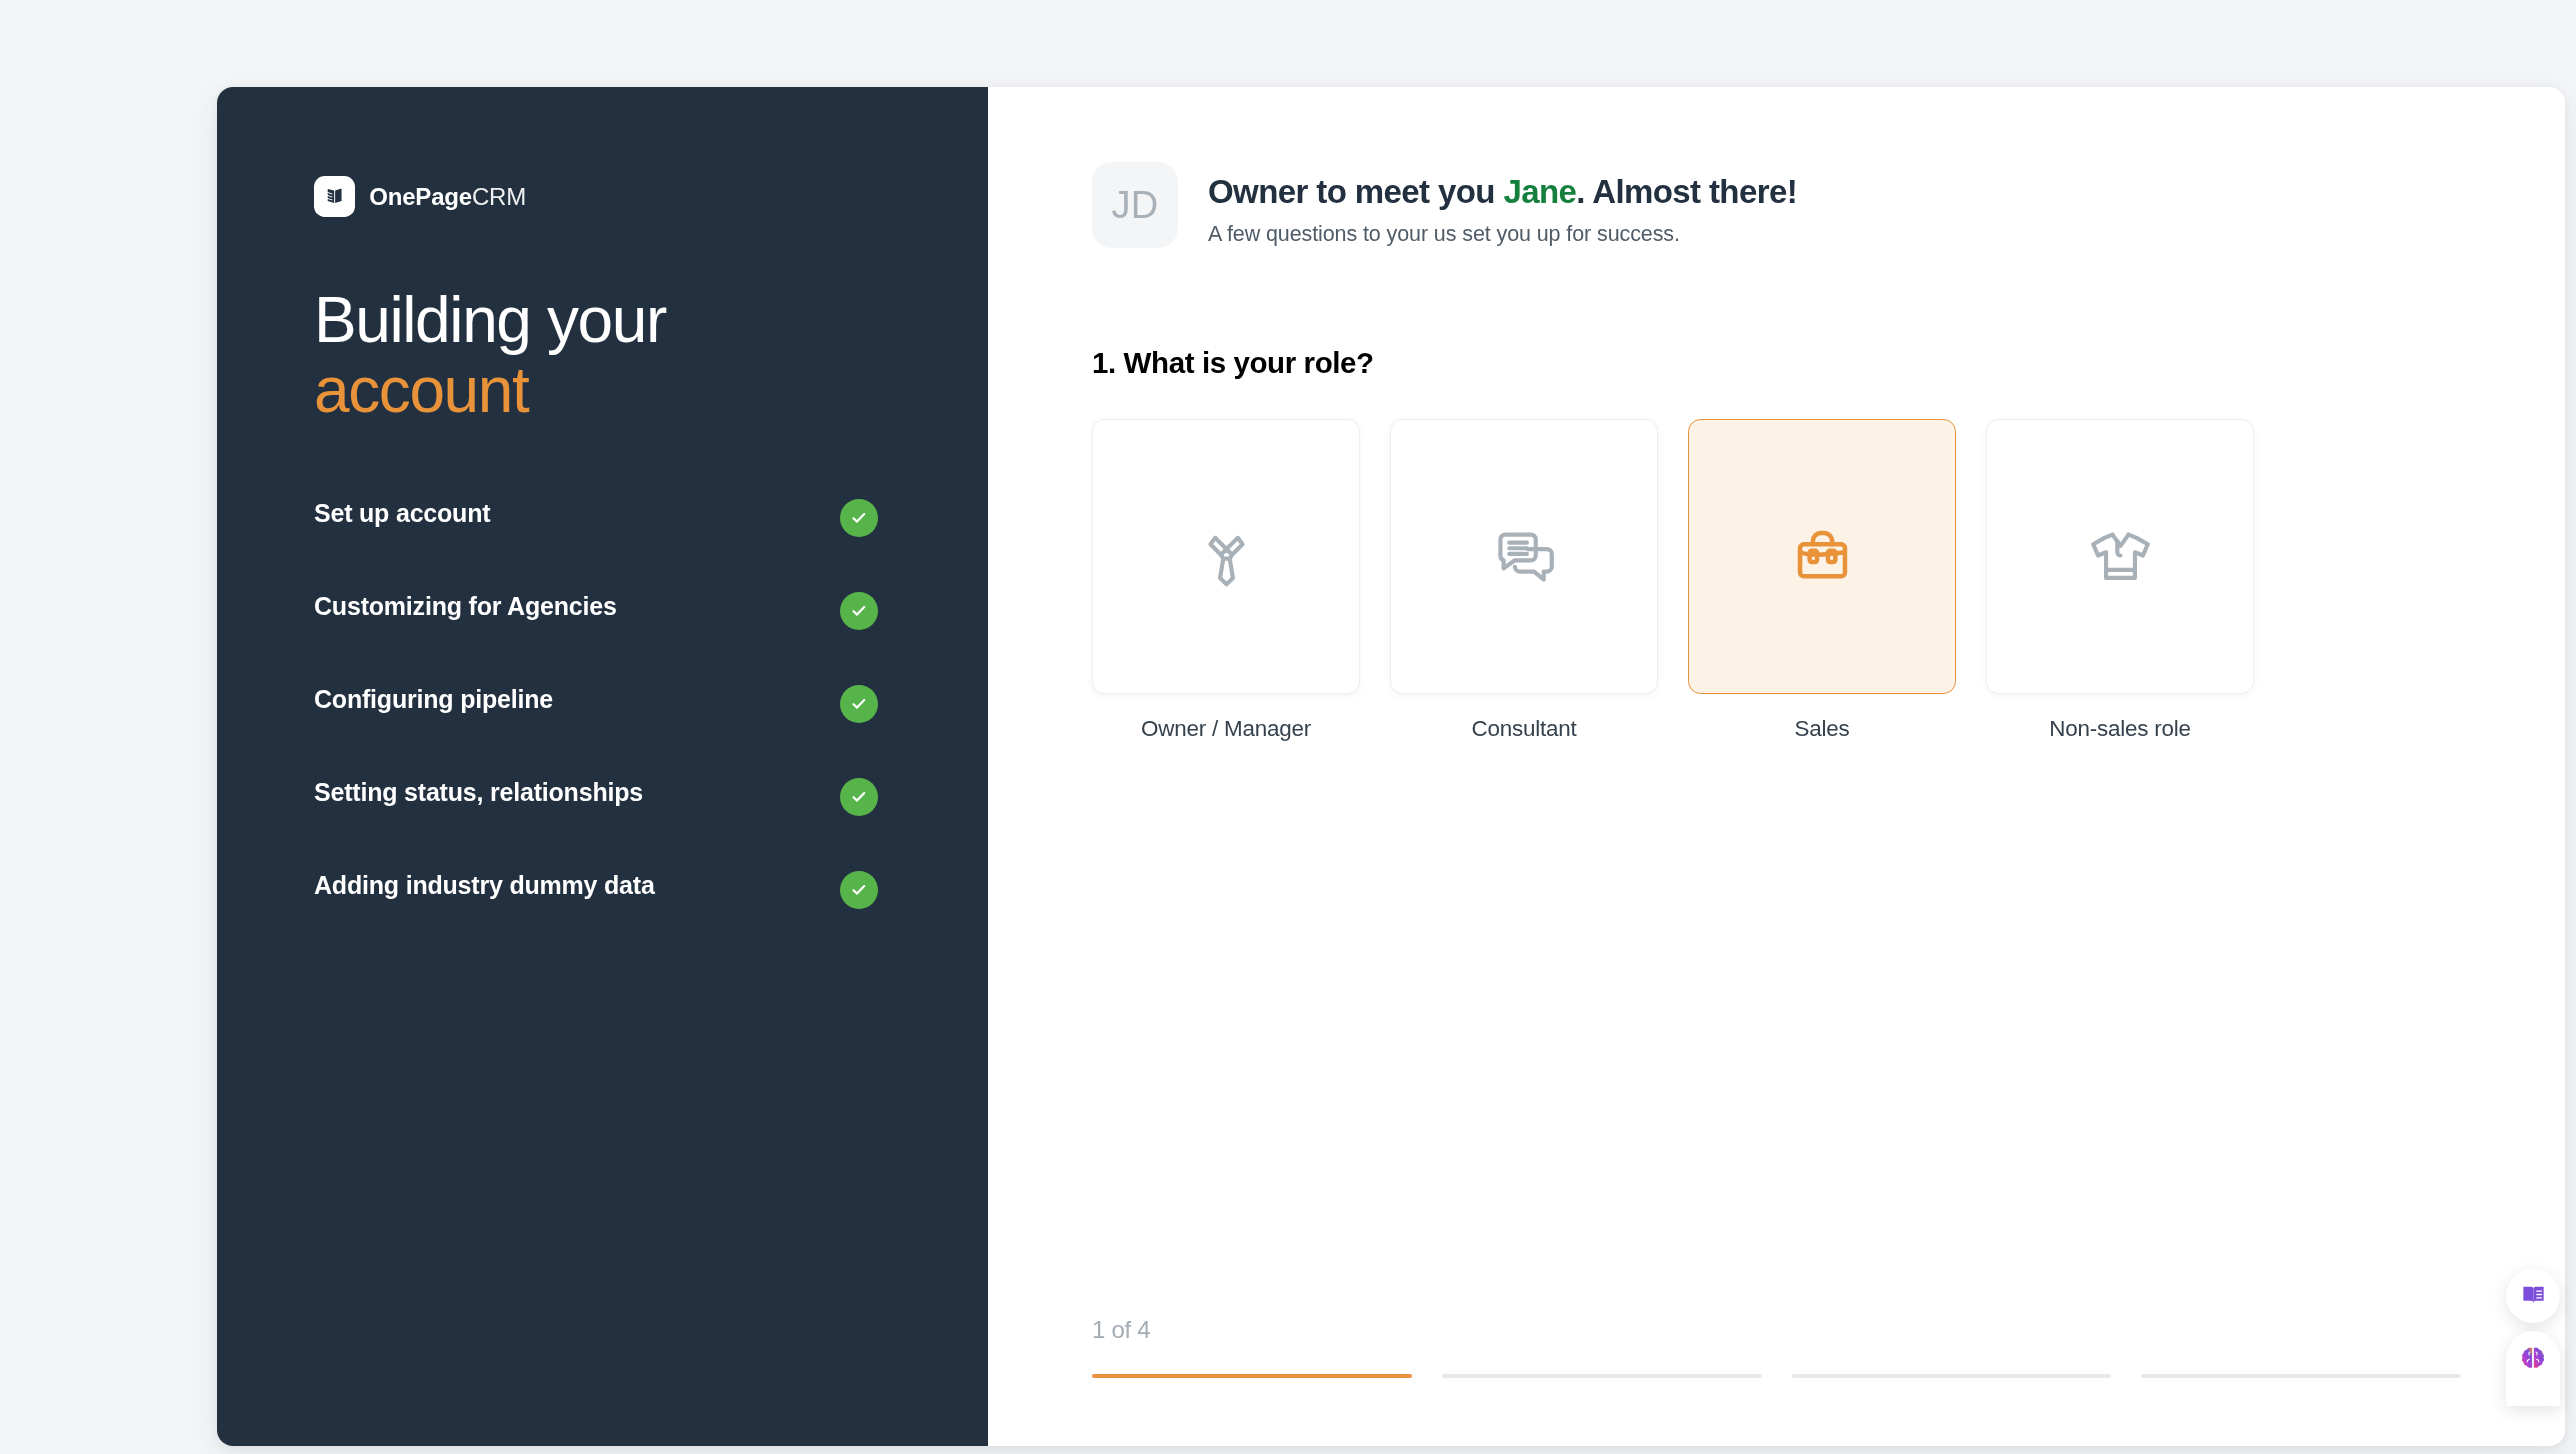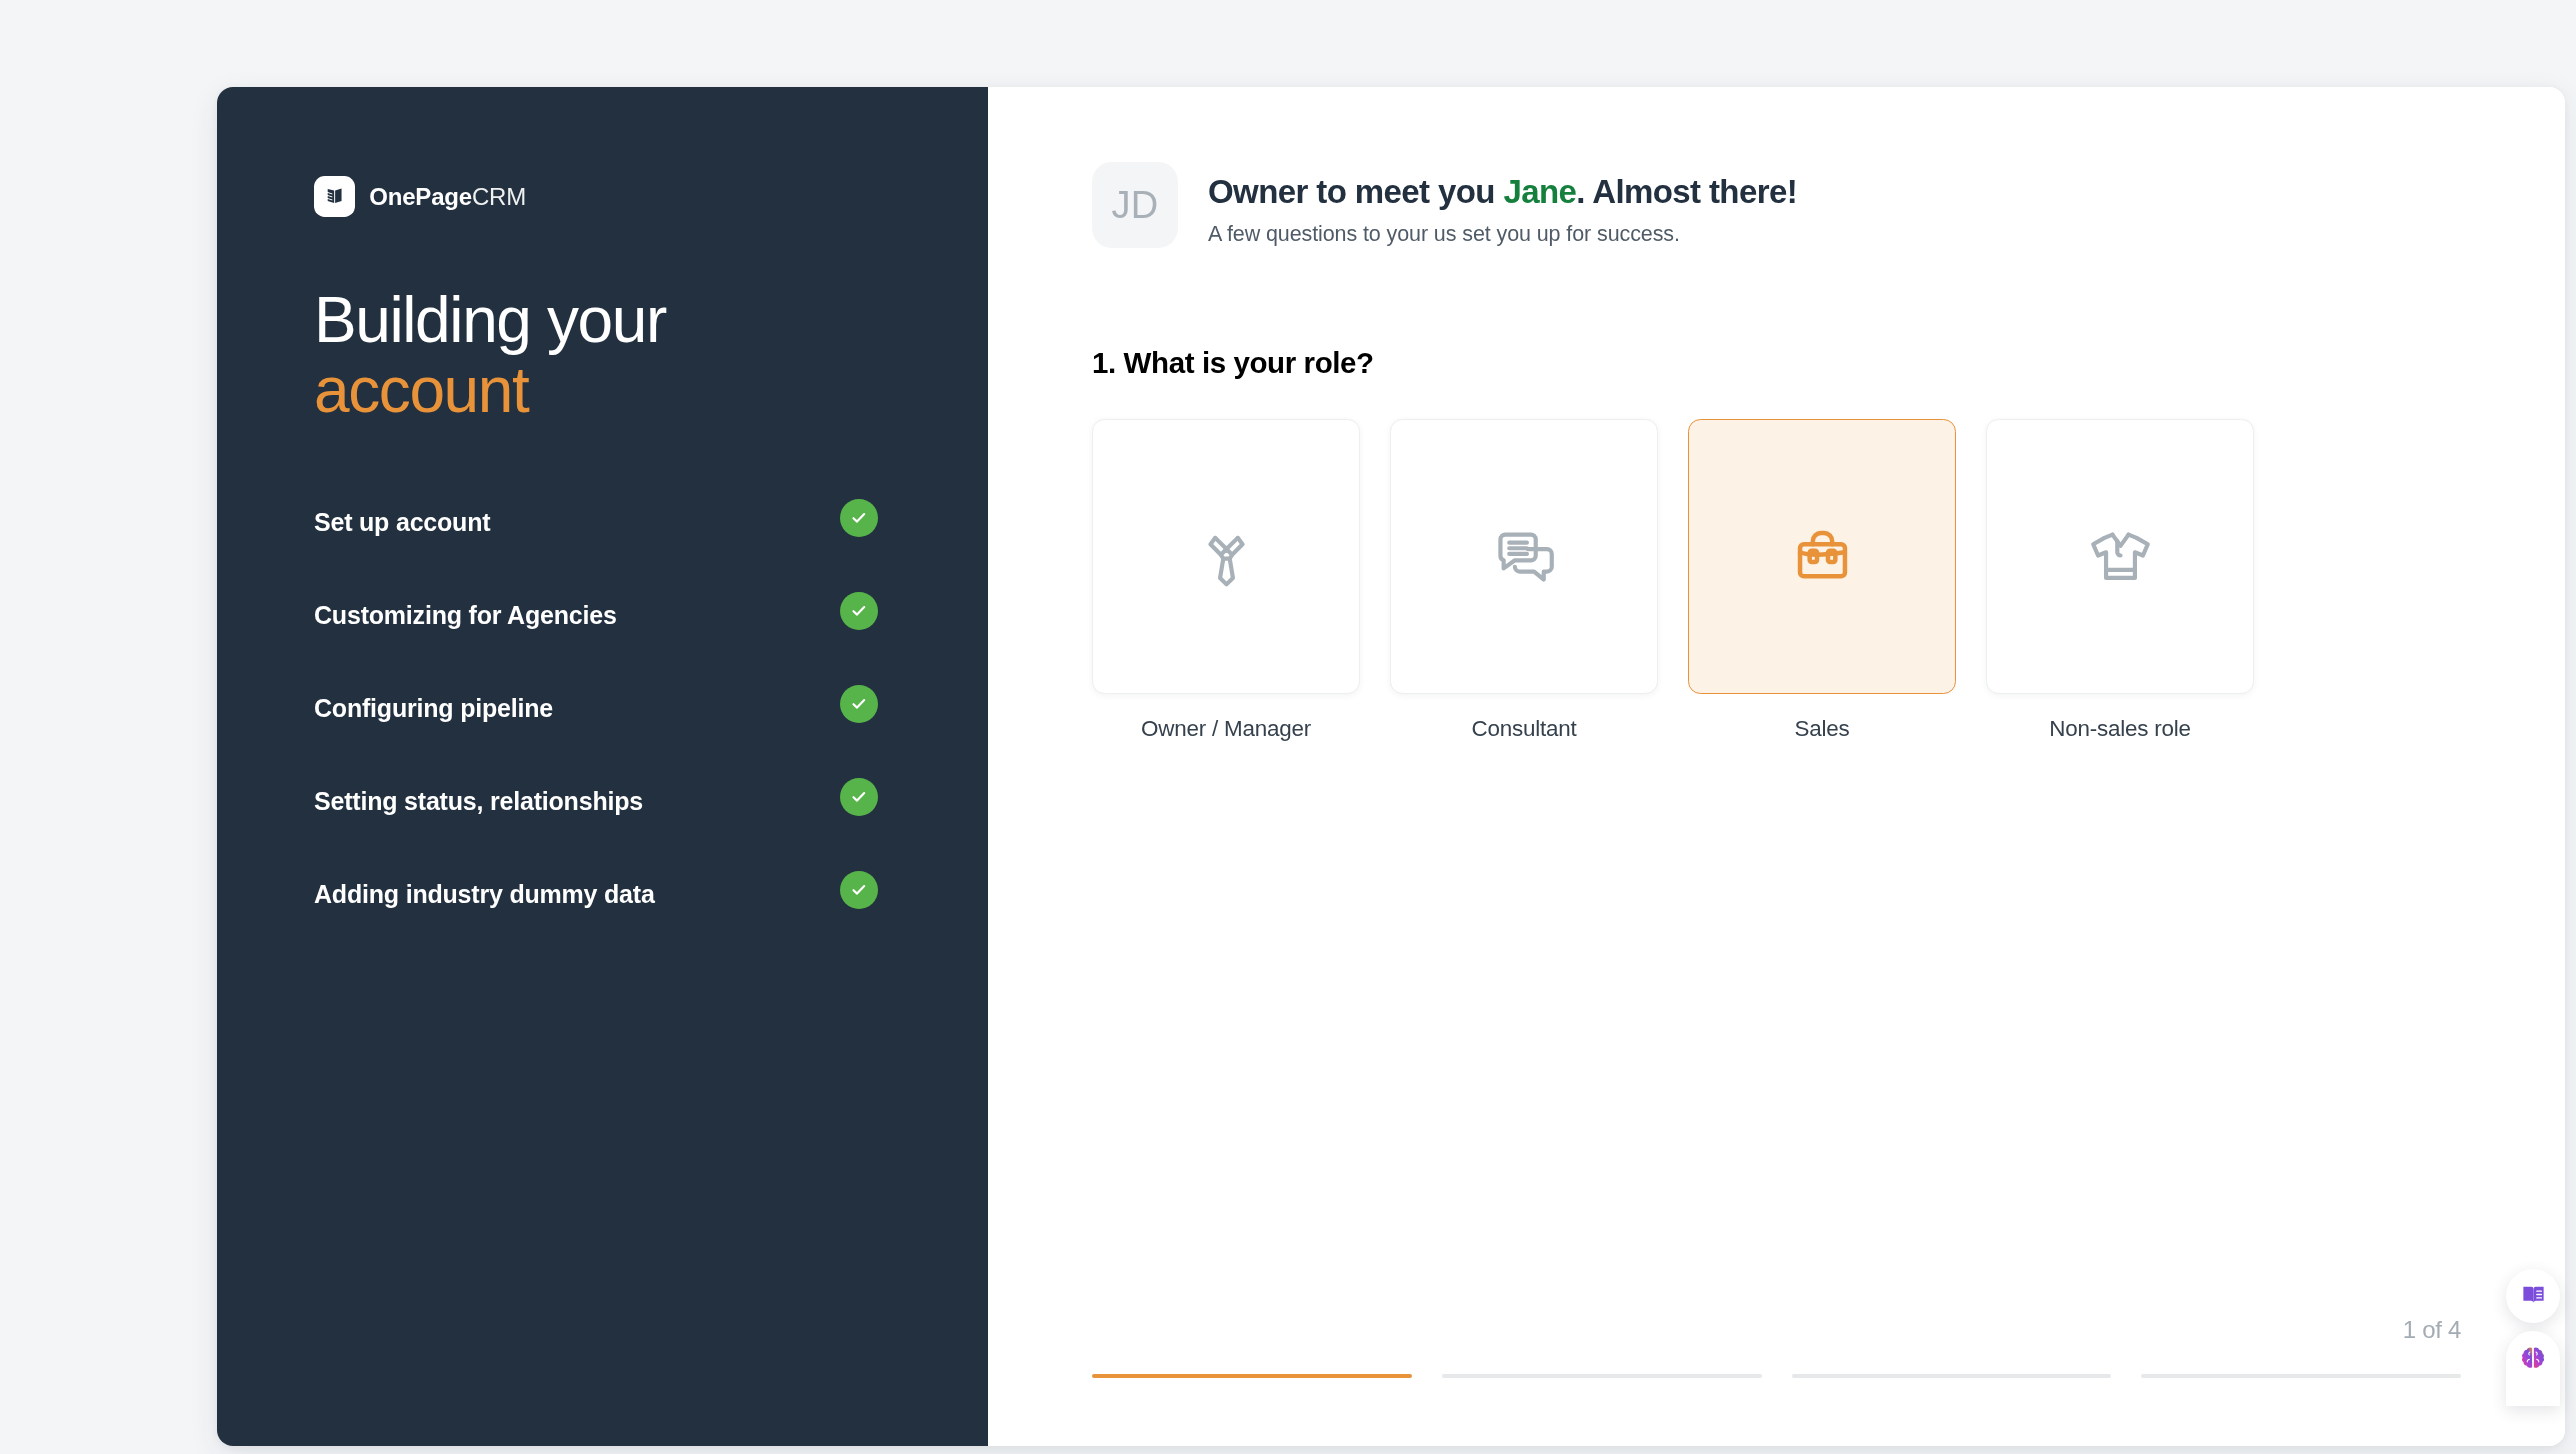--- a/index.html
+++ b/index.html
@@ -47,21 +47,21 @@
     font-weight:400;
     line-height:1.10;
     letter-spacing:-1.4px;
     color:#ffffff;
     max-width:501px;
   }
   .headline .accent{ color:#e8923a; display:block; }
 
   .checklist{ margin-top:73px; width:564px; }
   .check-row{
-    display:flex; align-items:flex-end; justify-content:space-between;
+    display:flex; align-items:flex-start; justify-content:space-between;
     height:38px; margin-bottom:55px;
   }
   .check-row:last-child{margin-bottom:10px;}
   .check-label{
     font-size:25px; font-weight:700; color:#ffffff; letter-spacing:-0.2px;
   }
   .check-badge{
     width:38px;height:38px;border-radius:50%;
     background:#57b44a; flex:0 0 38px;
     display:flex;align-items:center;justify-content:center;
@@ -115,21 +115,20 @@
     text-align:center;
     font-size:22.4px; color:#35414d; letter-spacing:-0.2px;
   }
 
   
   .footer{
     position:absolute;
     left:104px; right:104px; bottom:68px;
   }
   .step-count{
-    text-align:right;
     font-size:24px; color:#a3abb3; letter-spacing:-0.3px;
     margin-bottom:30px;
   }
   .progress{
     display:flex; gap:30px;
   }
   .progress-seg{
     height:4.5px; border-radius:2.7px; background:#e6e8ea; flex:1;
   }
   .progress-seg.active{ background:#e8923a; }

